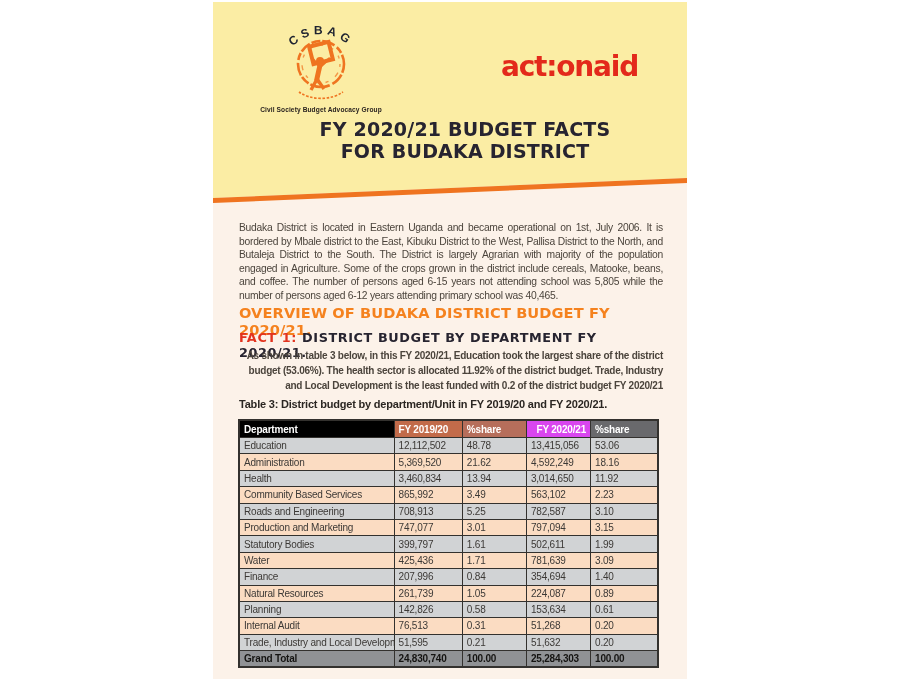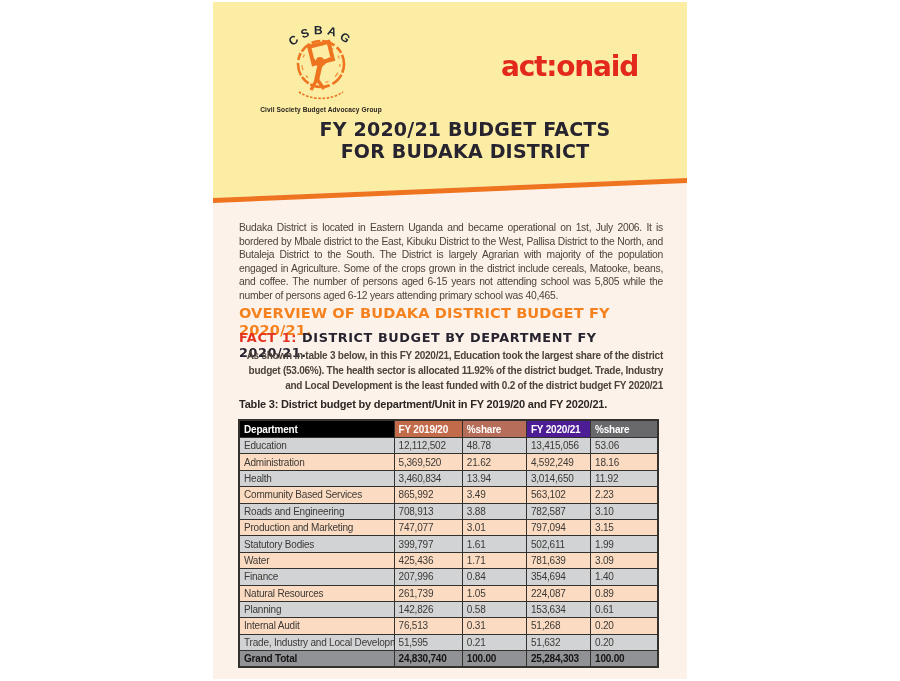--- a/index.html
+++ b/index.html
@@ -143,21 +143,21 @@
       <col style="width:16.3%">
       <col style="width:15.3%">
       <col style="width:15.3%">
       <col style="width:16.1%">
     </colgroup>
     <thead>
       <tr>
           <th style="background: #000000;">Department</th>
           <th style="background: rgb(194, 107, 74);">FY 2019/20</th>
           <th style="background: rgb(182, 110, 91);">%share</th>
-          <th style="background: #4c1d95;">FY 2020/21</th>
+          <th style="background: #d946ef; text-align: right;">FY 2020/21</th>
           <th style="background: rgb(105, 105, 108);">%share</th>
         </tr>
     </thead>
     <tbody>
         <tr class="row-gray">
           <td>Education</td>
           <td>12,112,502</td>
           <td>48.78</td>
           <td>13,415,056</td>
           <td>53.06</td>
@@ -179,21 +179,21 @@
         <tr class="row-peach">
           <td>Community Based Services</td>
           <td>865,992</td>
           <td>3.49</td>
           <td>563,102</td>
           <td>2.23</td>
         </tr>
         <tr class="row-gray">
           <td>Roads and Engineering</td>
           <td>708,913</td>
-          <td>3.88</td>
+          <td>5.25</td>
           <td>782,587</td>
           <td>3.10</td>
         </tr>
         <tr class="row-peach">
           <td>Production and Marketing</td>
           <td>747,077</td>
           <td>3.01</td>
           <td>797,094</td>
           <td>3.15</td>
         </tr>

